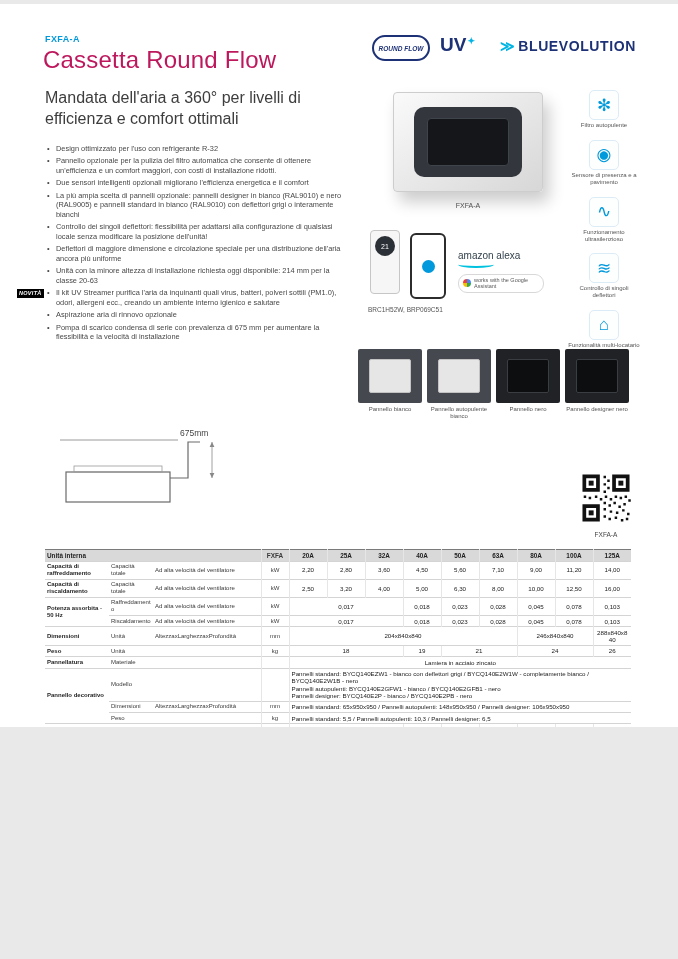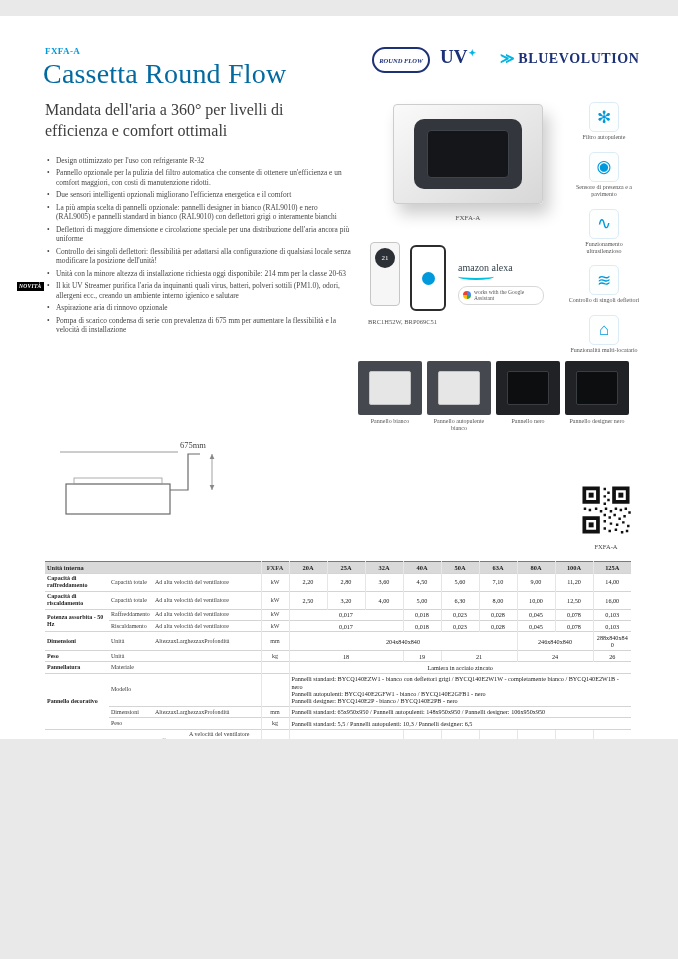--- a/index.html
+++ b/index.html
@@ -1,22 +1,22 @@
 <!DOCTYPE html>
 <html style="--accent: #0099dc; --navy: #1d3176; --cyan: #00b4e4;"><head>
 <meta charset="utf-8">
 <style>
   * { margin:0; padding:0; box-sizing:border-box; }
   html,body { background:#e9e9e9; }
   body { font-family:"Liberation Sans", sans-serif; }
-  .page { position:relative; width:678px; height:723px; background:#fff; margin:16px auto; overflow:hidden;font-family:Liberation Serif, serif; }
+  .page { position:relative; width:678px; height:723px; background:#fff; margin:4px auto; overflow:hidden; }
 
   
   .model-code { position:absolute; left:45px; top:30px; font-size:9px; font-weight:bold; color:var(--accent); letter-spacing:.4px; }
-  .title { position:absolute; left:43px; top:42px; font-size:28px; font-weight:normal; color:#0369a1; letter-spacing:.2px; }
+  .title { position:absolute; left:43px; top:42px; font-size:24px; font-weight:normal; color:#be185d; letter-spacing:.2px; }
 
   .rf-badge { position:absolute; left:372px; top:31px; width:58px; height:26px; border:2.5px solid var(--navy); border-radius:14px;
               display:flex; align-items:center; justify-content:center; font-size:6.5px; font-weight:bold; font-style:italic; color:var(--navy); text-align:center; background:#fff; }
   .uv-logo { position:absolute; left:440px; top:30px; color:var(--navy); font-weight:bold; font-size:19px;text-align:right; }
   .uv-star { font-size:9px; color:var(--cyan); vertical-align:super; margin-left:1px; }
   .bv-logo { position:absolute; left:500px; top:34px; font-weight:bold; font-size:14px; color:var(--navy); letter-spacing:.6px; display:flex; align-items:center; }
   .bv-chev { color:var(--cyan); font-size:14px; margin-right:3px; font-weight:bold; }
 
   
   .subtitle { position:absolute; left:45px; top:84px; width:270px; font-size:16px; line-height:1.3; color:#3d3d3d; }
@@ -102,25 +102,25 @@
     <span>UV</span><span class="uv-star">✦</span>
   </div>
   <div class="bv-logo">
     <span class="bv-chev">≫</span>
     <span>BLUEVOLUTION</span>
   </div>
 
   <p class="subtitle">Mandata dell'aria a 360° per livelli di efficienza e comfort ottimali</p>
   <ul class="bullets">
       <li><span>Design ottimizzato per l'uso con refrigerante R-32</span></li>
-      <li><span>Pannello opzionale per la pulizia del filtro automatica che consente di ottenere un'efficienza e un comfort maggiori, con costi di manutenzione ridotti.</span></li>
+      <li><span>Pannello opzionale per la pulizia del filtro automatica che consente di ottenere un'efficienza e un comfort maggiori, con costi di installazione ridotti.</span></li>
       <li><span>Due sensori intelligenti opzionali migliorano l'efficienza energetica e il comfort</span></li>
       <li><span>La più ampia scelta di pannelli opzionale: pannelli designer in bianco (RAL9010) e nero (RAL9005) e pannelli standard in bianco (RAL9010) con deflettori grigi o interamente bianchi</span></li>
+      <li><span>Controllo dei singoli deflettori: flessibilità per adattarsi alla configurazione di qualsiasi locale senza modificare la posizione dell'unità!</span></li>
       <li><span>Deflettori di maggiore dimensione e circolazione speciale per una distribuzione dell'aria ancora più uniforme</span></li>
-      <li><span>Controllo dei singoli deflettori: flessibilità per adattarsi alla configurazione di qualsiasi locale senza modificare la posizione dell'unità!</span></li>
       <li><span>Unità con la minore altezza di installazione richiesta oggi disponibile: 214 mm per la classe 20-63</span></li>
       <li><span class="novita">NOVITÀ</span><span>Il kit UV Streamer purifica l'aria da inquinanti quali virus, batteri, polveri sottili (PM1.0), odori, allergeni ecc., creando un ambiente interno igienico e salutare</span></li>
       <li><span>Aspirazione aria di rinnovo opzionale</span></li>
       <li><span>Pompa di scarico condensa di serie con prevalenza di 675 mm per aumentare la flessibilità e la velocità di installazione</span></li>
     </ul>
 
   <div class="cassette">
     <div class="cas-panel">
       <div class="cas-grille">
         <div class="cas-center"></div>

